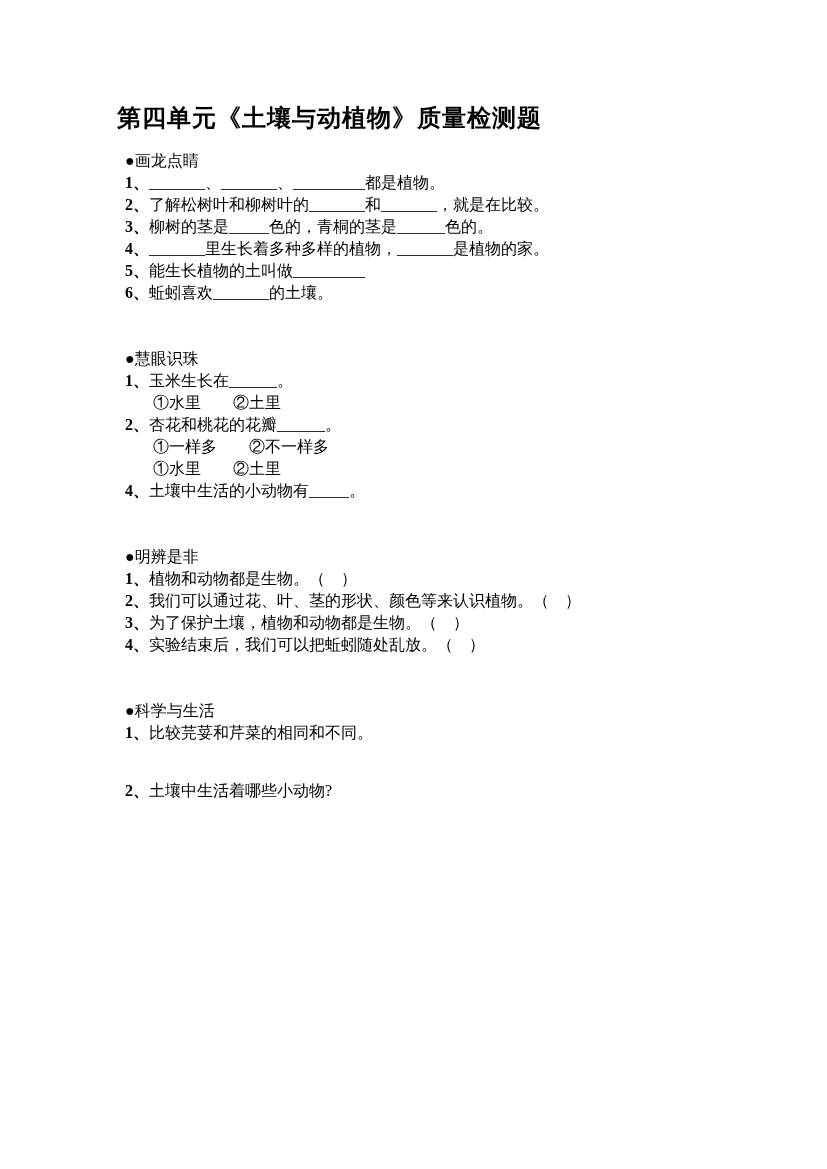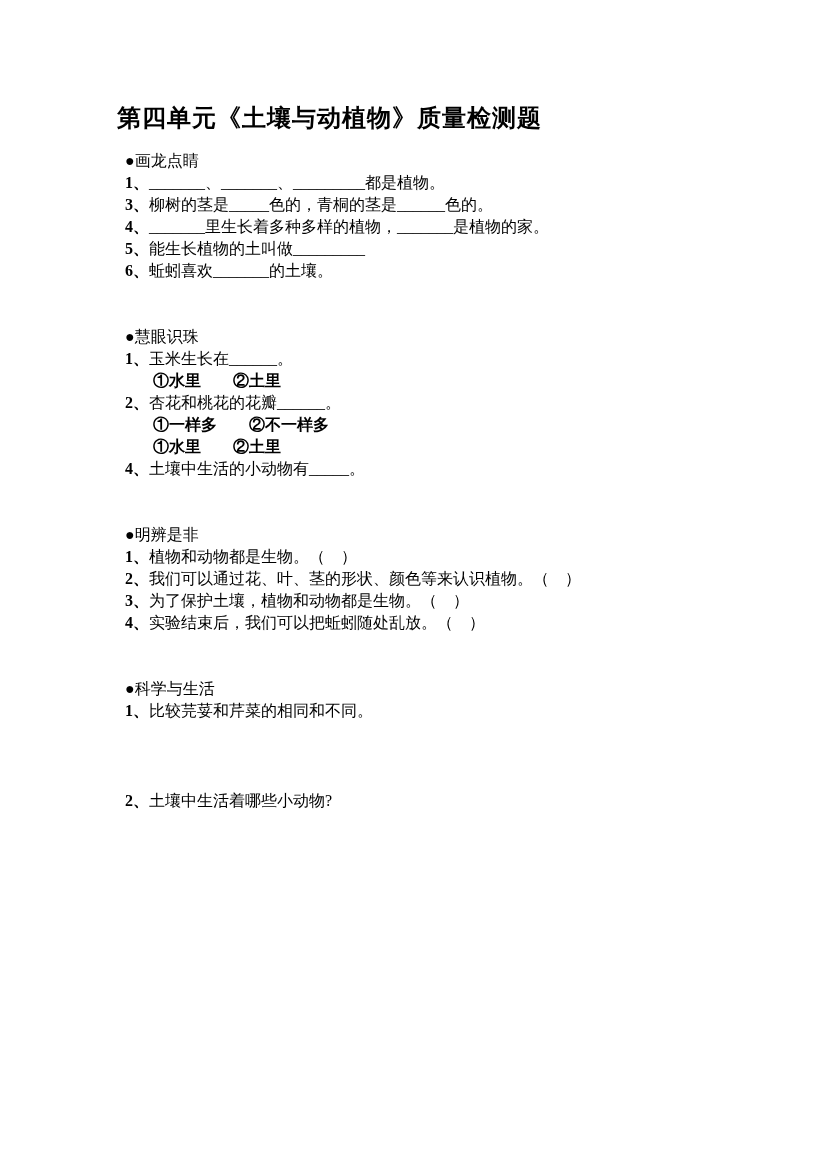--- a/index.html
+++ b/index.html
@@ -47,38 +47,38 @@
     white-space: nowrap;
   }
   .q-num {
     font-weight: bold;
     font-family: "Liberation Serif", serif;
   }
   .q-text { font-weight: normal; }
   .opt-line {
     padding-left: 28px;
     white-space: nowrap;
-    font-weight: bold;
   }
-  .gap-before { margin-top: 68px; }
+  .gap-before { margin-top: 36px; }
 </style>
 </head>
 <body>
 
 <div class="page">
 
   <div class="title-row">
     <h1 class="doc-title">第四单元《土壤与动植物》质量检测题</h1>
   </div>
 
   <div class="body-col">
 
     <div class="section">
       <div class="section-heading">●画龙点睛</div>
       <div class="q-line"><span class="q-num">1、</span><span class="q-text">_______、_______、_________都是植物。</span></div>
+      <div class="q-line"><span class="q-num">2、</span><span class="q-text">了解松树叶和柳树叶的_______和_______，就是在比较。</span></div>
       <div class="q-line"><span class="q-num">3、</span><span class="q-text">柳树的茎是_____色的，青桐的茎是______色的。</span></div>
       <div class="q-line"><span class="q-num">4、</span><span class="q-text">_______里生长着多种多样的植物，_______是植物的家。</span></div>
       <div class="q-line"><span class="q-num">5、</span><span class="q-text">能生长植物的土叫做_________</span></div>
       <div class="q-line"><span class="q-num">6、</span><span class="q-text">蚯蚓喜欢_______的土壤。</span></div>
     </div>
 
     <div class="section">
       <div class="section-heading">●慧眼识珠</div>
       <div class="q-line"><span class="q-num">1、</span><span class="q-text">玉米生长在______。</span></div>
       <div class="opt-line">①水里　　②土里</div>

